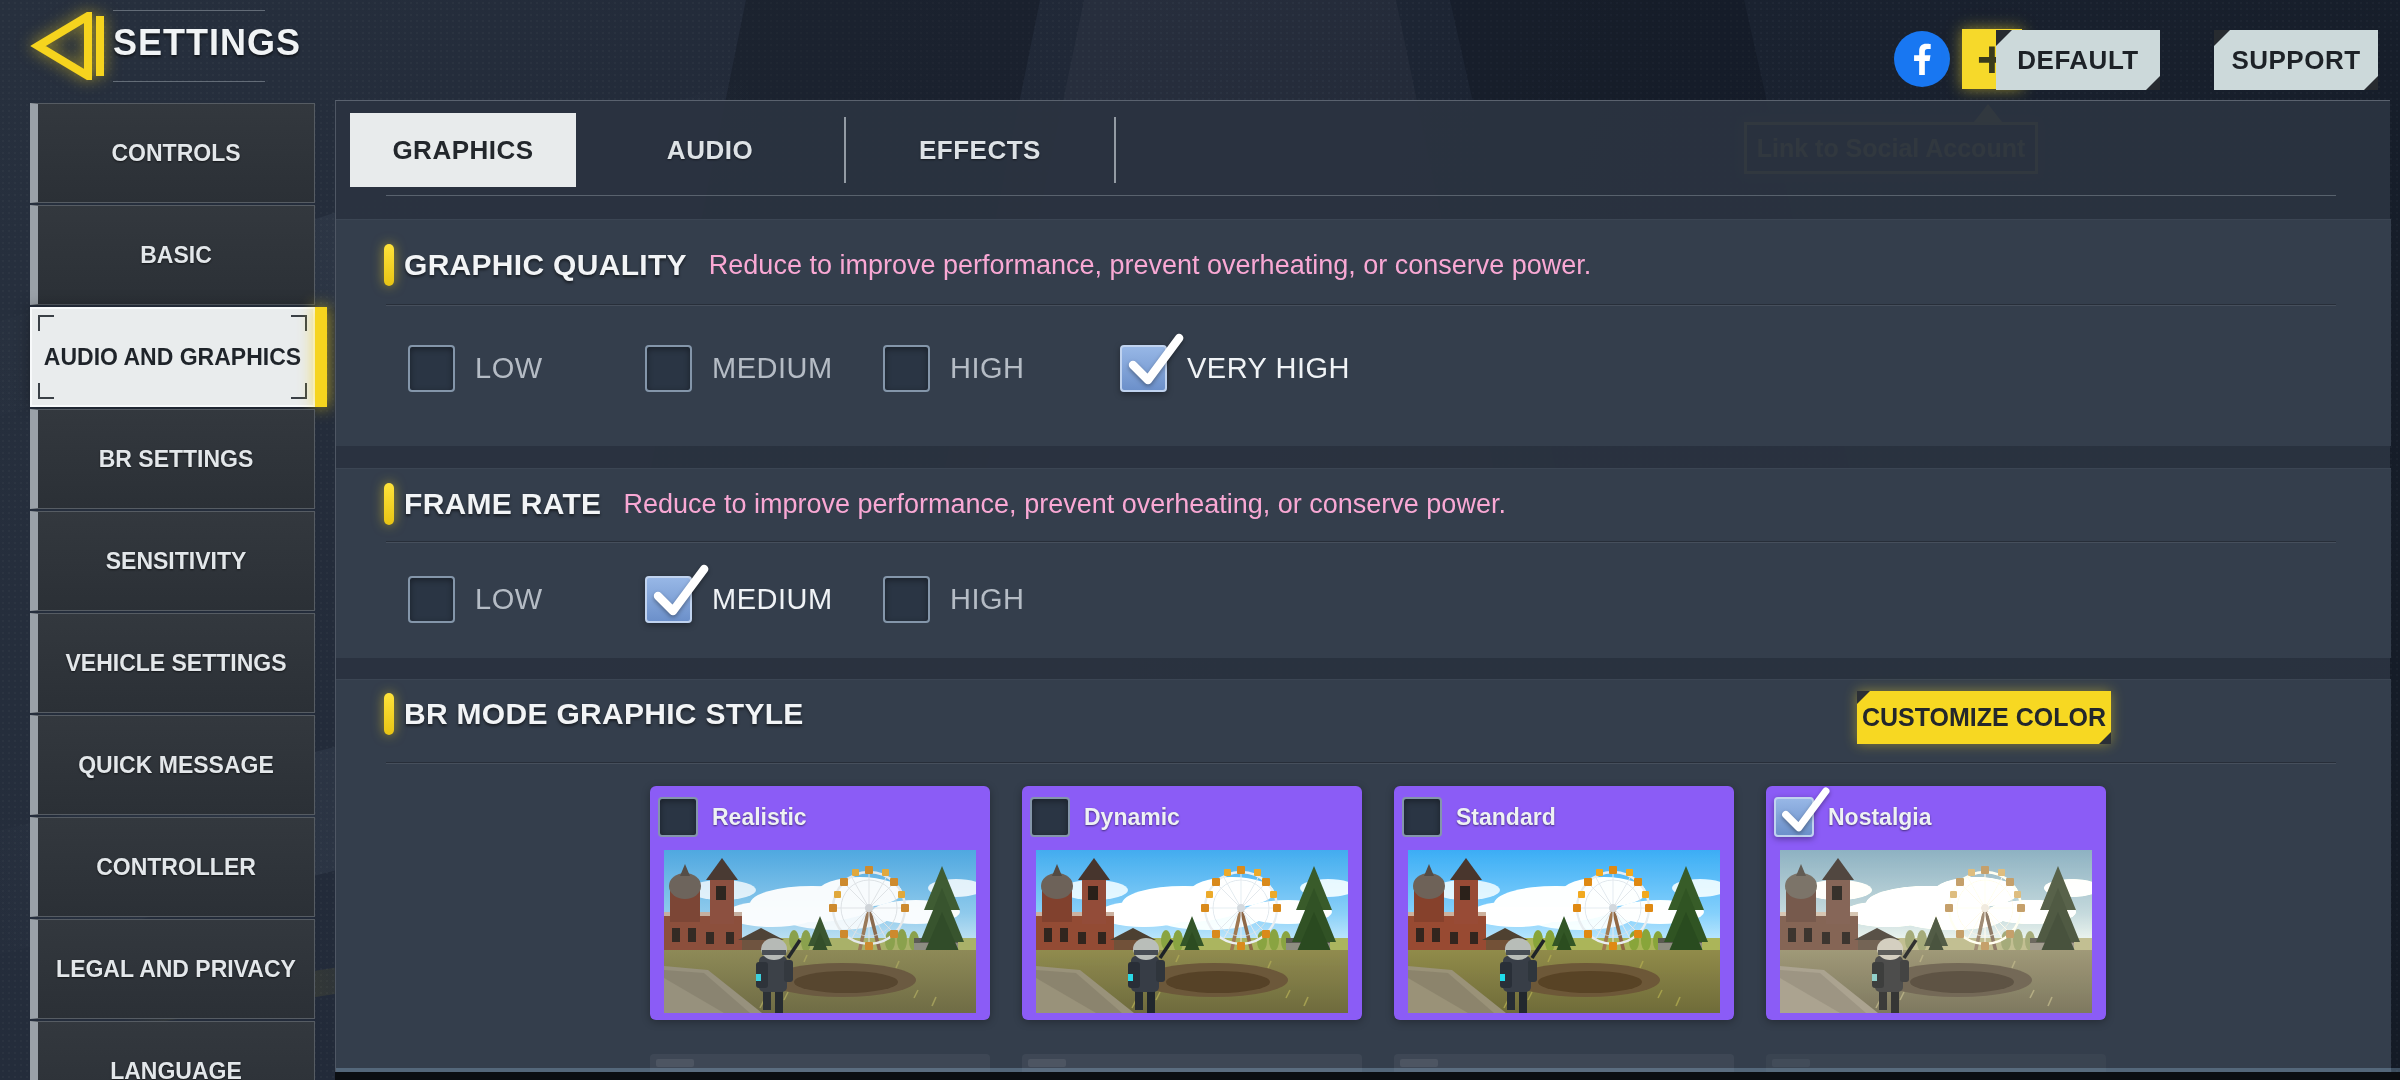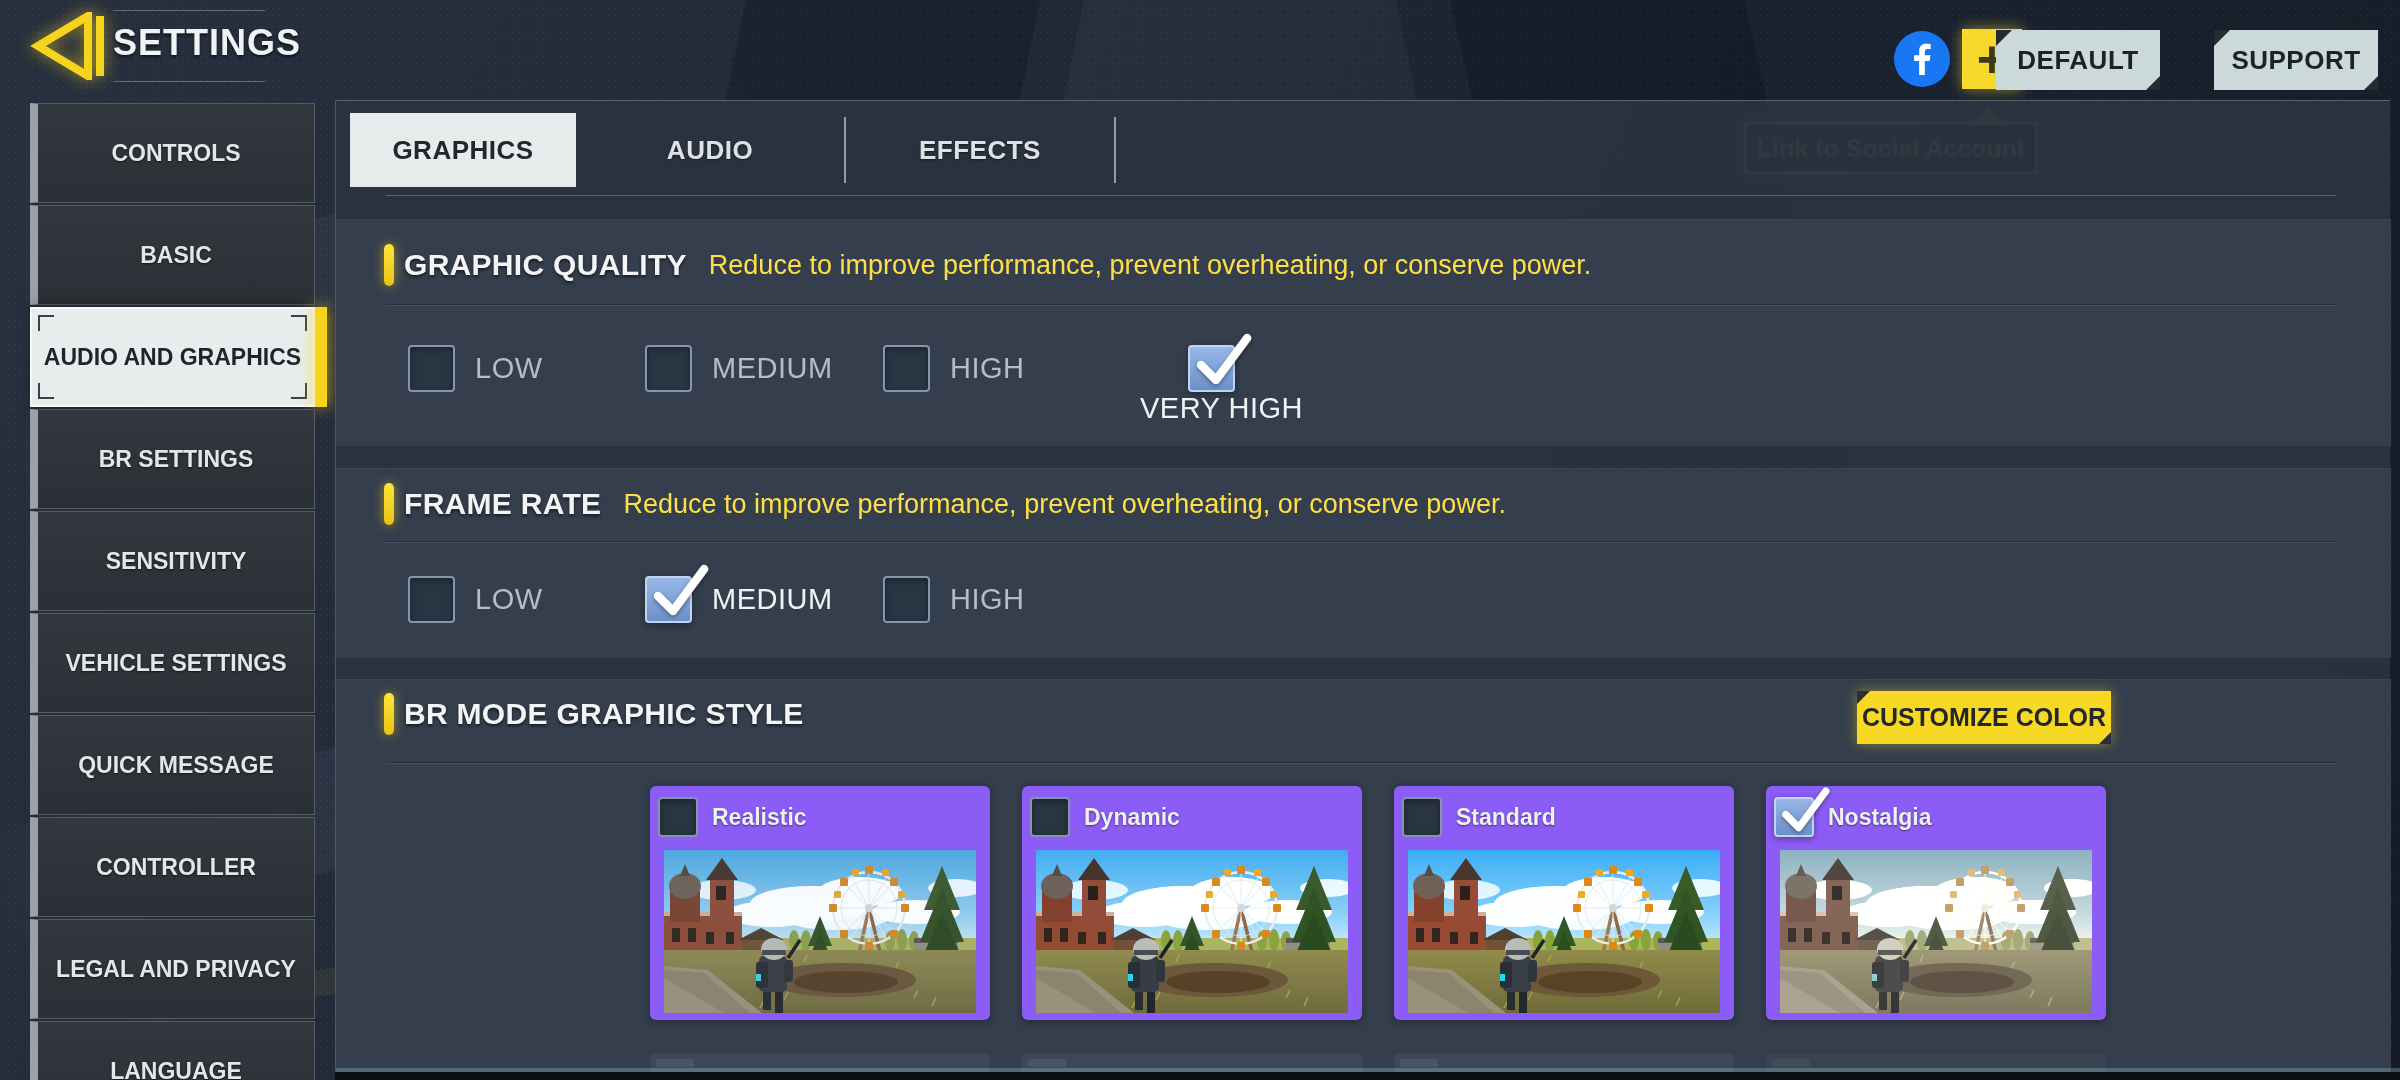--- a/index.html
+++ b/index.html
@@ -69,21 +69,21 @@
   .tabs-underline { position:absolute; left:50px; top:94px; width:1950px; height:1px; background:rgba(135,145,155,0.5); }
 
   
   .band { position:absolute; left:0; width:2055px; background:#343e4c; border-top:1px solid rgba(255,255,255,0.04); }
   .band1 { top:118px; height:227px; }
   .band2 { top:367px; height:190px; }
   .band3 { top:578px; height:402px; }
   .sec-head { position:absolute; left:48px; top:24px; display:flex; align-items:center; }
   .ymark { width:10px; height:42px; border-radius:5px; background:linear-gradient(180deg,#ffe33a,#e8c414); box-shadow:0 0 12px rgba(246,212,30,0.55); margin-right:10px; }
   .sec-title { font-size:30px; font-weight:bold; color:#f2f4f6; letter-spacing:0.3px; text-shadow:0 2px 3px rgba(0,0,0,.55); }
-  .sec-desc { font-size:27px; color:#fde047; margin-left:22px;text-align:center; }
+  .sec-desc { font-size:27px; color:#f9a8d4; margin-left:22px;text-align:center; }
   .sec-sep { position:absolute; left:50px; right:55px; height:1px; background:rgba(255,255,255,0.09); box-shadow:0 -1px 0 rgba(0,0,0,0.25); }
   .option { position:absolute; display:flex; align-items:center; cursor:pointer; }
   .cbx { position:relative; width:47px; height:47px; border:2px solid #8496aa; border-radius:4px; background:#2a3544; box-shadow:inset 0 2px 6px rgba(0,0,0,0.4); flex:none; }
   .cbx.checked { background:linear-gradient(180deg,#97b7e6,#6c90ca); border-color:#c0d3ef; box-shadow:0 2px 6px rgba(0,0,0,0.35); }
   .cbx svg { display:none; }
   .cbx.checked svg { display:block; position:absolute; left:2px; top:-16px; width:60px; height:62px; filter:drop-shadow(0 2px 2px rgba(0,0,0,0.35)); }
   .opt-label { margin-left:20px; font-size:29px; color:#b5bcc5; letter-spacing:0.5px; }
   .option.checked .opt-label { color:#f0f3f6; }
 
   
@@ -219,21 +219,21 @@
         <div class="opt-label">LOW</div>
       </div>
       <div class="option" style="left:309px; top:125px;">
         <div class="cbx"></div>
         <div class="opt-label">MEDIUM</div>
       </div>
       <div class="option" style="left:547px; top:125px;">
         <div class="cbx"></div>
         <div class="opt-label">HIGH</div>
       </div>
-      <div class="option checked" style="left:784px; top:125px;flex-direction:column;">
+      <div class="option checked" style="left:784px; top:125px;">
         <div class="cbx checked">
             <svg viewBox="0 0 100 100">
               <path d="M15 55 L40 80 L92 10" stroke="#fff" stroke-width="14" fill="none" stroke-linecap="round" stroke-linejoin="round"></path>
             </svg>
           </div>
         <div class="opt-label">VERY HIGH</div>
       </div>
     </div>
 
     <div class="band band2">

